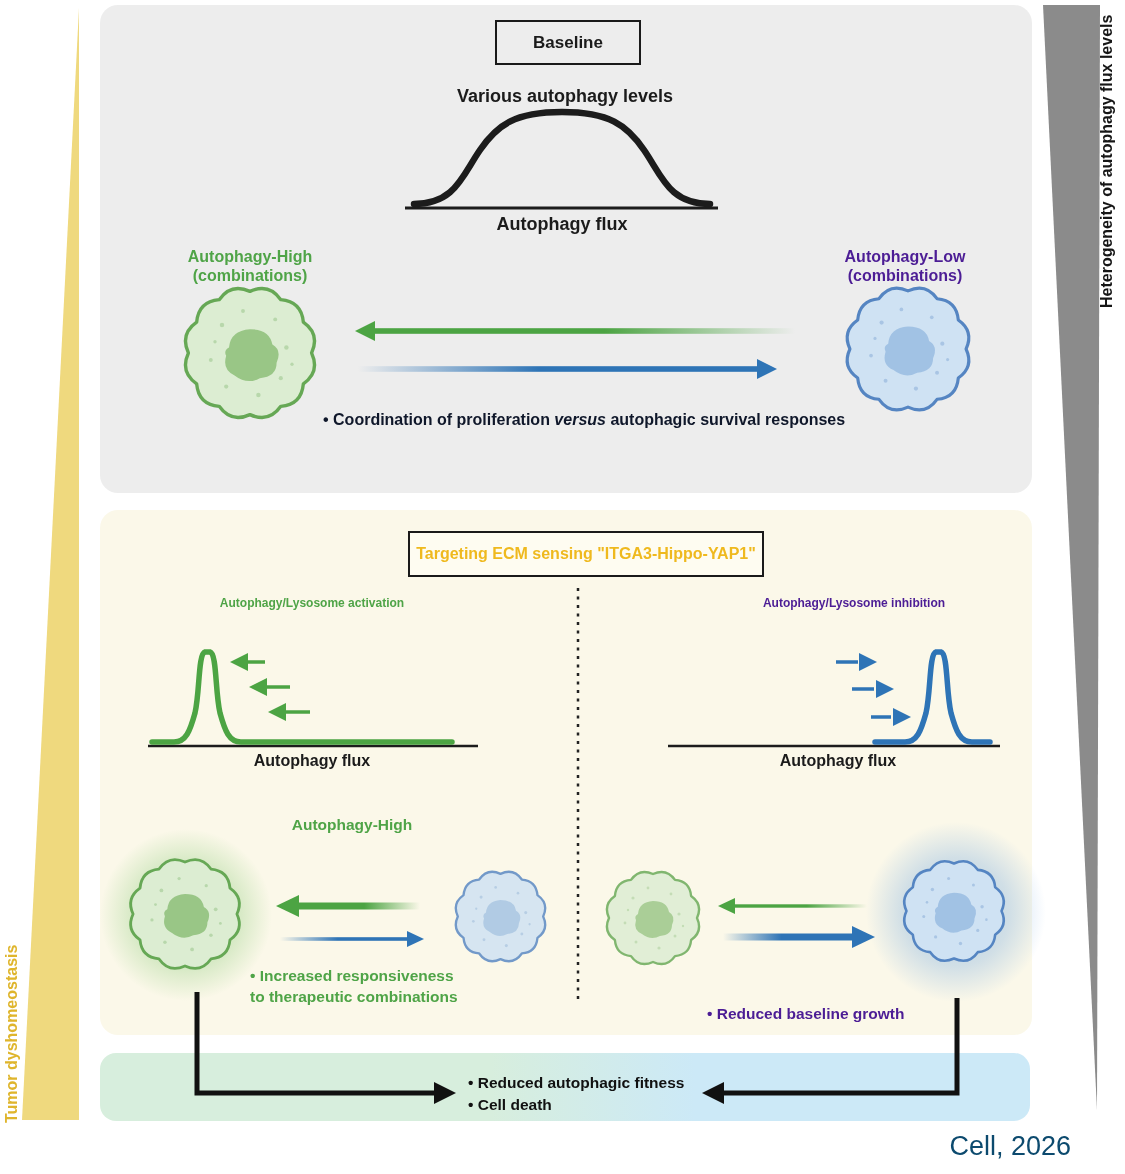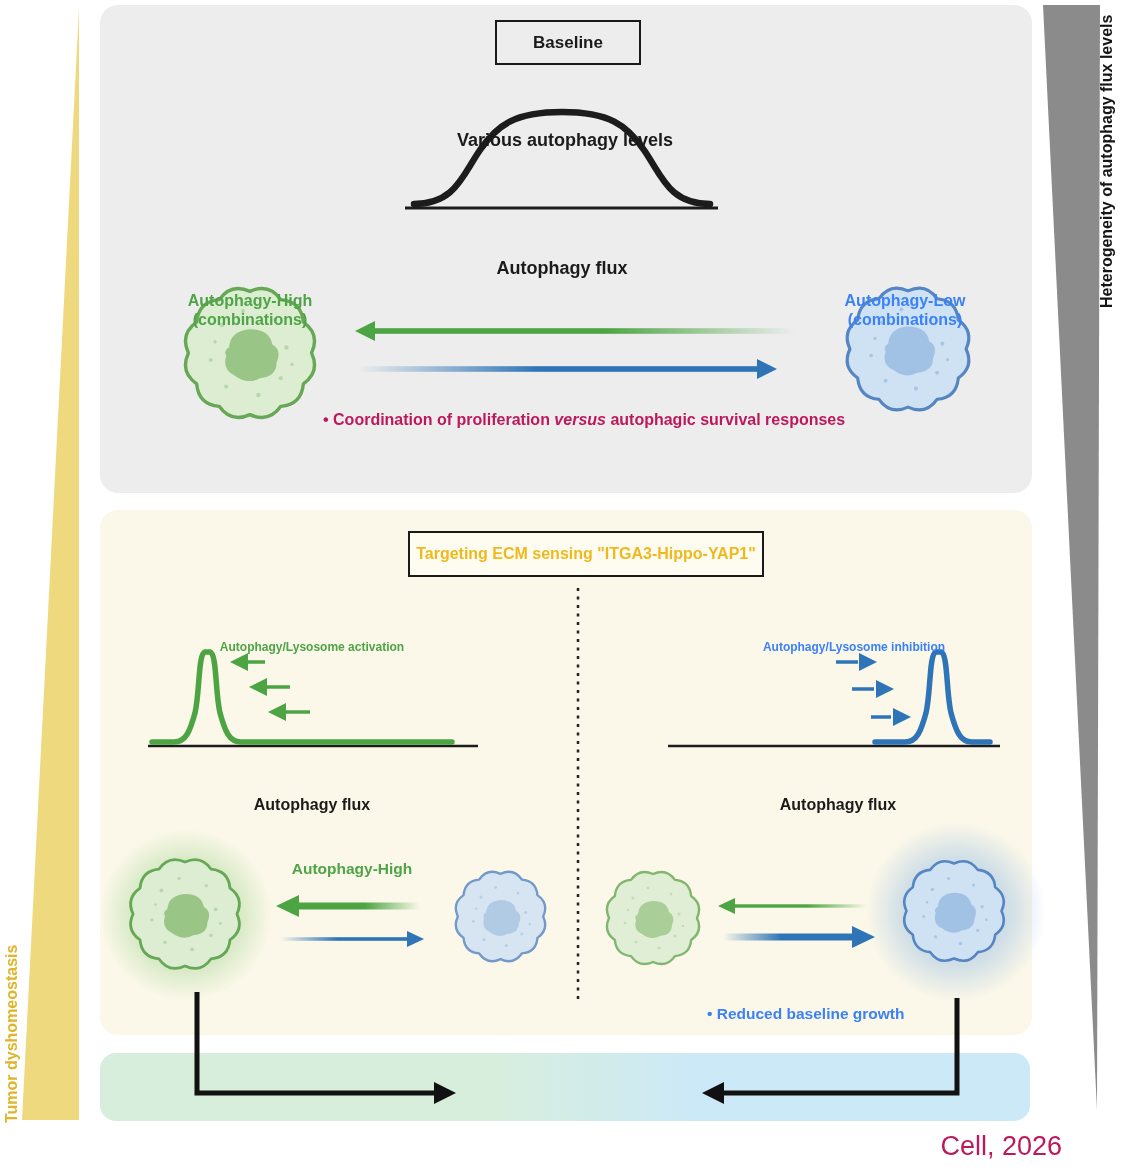--- a/index.html
+++ b/index.html
@@ -7,39 +7,39 @@
     position:relative;width:1125px;height:1174px;overflow:hidden;
     font-family:"Liberation Sans",sans-serif;background:#fff;
   }
   .art{position:absolute;left:0;top:0;width:1125px;height:1174px;}
   
   .panel-top{position:absolute;left:100px;top:5px;width:932px;height:488px;background:#EDEDED;border-radius:18px;}
   .panel-bottom{position:absolute;left:100px;top:510px;width:932px;height:525px;background:#FBF8E9;border-radius:18px;}
   .band{position:absolute;left:100px;top:1053px;width:930px;height:68px;border-radius:16px;
         background:linear-gradient(90deg,#D7EEDD 0%,#D7EEDD 42%,#CCE9F7 64%,#CCE9F7 100%);}
   
-  .txt{position:absolute;color:#1b1b1b;font-weight:bold;white-space:nowrap;margin-top:44px;}
+  .txt{position:absolute;color:#1b1b1b;font-weight:bold;white-space:nowrap;}
   .ctr{transform:translateX(-50%);text-align:center;}
   .green{color:#4FA447;}
-  .blue{color:#3b82f6;}
+  .blue{color:#4c1d95;}
   .gold{color:#EFB91E;}
   .boxed{position:absolute;border:2.5px solid #1a1a1a;display:flex;align-items:center;justify-content:center;}
   .baseline-box{left:495px;top:20px;width:142px;height:41px;font-size:17px;font-weight:bold;color:#1b1b1b;background:transparent;}
   .targeting-box{left:408px;top:531px;width:352px;height:42px;font-size:16px;font-weight:bold;background:#FEFCF1;}
   .dist-title{left:565px;top:86px;font-size:18px;}
   .axis-label-top{left:562px;top:214px;font-size:18px;}
   .cell-label{font-size:16px;line-height:1.18;}
-  .bullets-top{position:absolute;left:323px;top:411px;font-size:16px;font-weight:bold;color:#be185d;}
+  .bullets-top{position:absolute;left:323px;top:411px;font-size:16px;font-weight:bold;color:#0f172a;}
   .bullets-top .b2{margin-top:13px;}
   .curve-title{font-size:12px;}
   .axis-label-sm{font-size:16px;}
   .quad-title{font-size:15.5px;line-height:1.3;}
   .quad-bullet{position:absolute;font-size:15.5px;font-weight:bold;line-height:1.35;}
   .band-bullets{position:absolute;left:468px;top:1072px;font-size:15.5px;font-weight:bold;color:#111;line-height:1.4;}
-  .footer{position:absolute;right:63px;top:1131px;font-size:27px;font-weight:normal;color:#be185d;white-space:nowrap;text-align:center;}
+  .footer{position:absolute;right:54px;top:1131px;font-size:27px;font-weight:normal;color:#0c4a6e;white-space:nowrap;text-align:center;}
   .vlabel{position:absolute;writing-mode:vertical-rl;transform:rotate(180deg);font-weight:bold;white-space:nowrap;}
   .vlabel-right{left:1098px;top:8px;height:300px;font-size:16px;color:#161616;}
   .vlabel-left{left:3px;top:938px;height:185px;font-size:16px;color:#DFB52C;}
   
   .cell-green{--mem:#66A855;--cyto:#DCEDD2;--nuc:#92C27F;}
   .cell-blue{--mem:#5585C2;--cyto:#CFE2F3;--nuc:#9DBFE3;}
   .cell-faint{opacity:.82;}
 </style>
 </head>
 <body>
@@ -175,20 +175,28 @@
     <span class="gold">Targeting ECM sensing "ITGA3-Hippo-YAP1"</span>
   </div>
 
   <div class="txt ctr curve-title green" style="left:312px;top:596px;">Autophagy/Lysosome activation</div>
   <div class="txt ctr curve-title blue" style="left:854px;top:596px;">Autophagy/Lysosome inhibition</div>
   <div class="txt ctr axis-label-sm" style="left:312px;top:752px;">Autophagy flux</div>
   <div class="txt ctr axis-label-sm" style="left:838px;top:752px;">Autophagy flux</div>
 
   <div class="txt ctr quad-title green" style="left:352px;top:815px;">Autophagy-High</div>
 
+  <div class="quad-bullet green" style="left:250px;top:966px;">
+    <div>• Increased responsiveness</div>
+    <div>to therapeutic combinations</div>
+  </div>
   <div class="quad-bullet blue" style="left:707px;top:1004px;">• Reduced baseline growth</div>
 
+  <div class="band-bullets">
+    <div>• Reduced autophagic fitness</div>
+    <div>• Cell death</div>
+  </div>
 
   <div class="vlabel vlabel-right">Heterogeneity of autophagy flux levels</div>
   <div class="vlabel vlabel-left">Tumor dyshomeostasis</div>
 
   <div class="footer">Cell, 2026</div>
 </div>
 
 </body></html>

